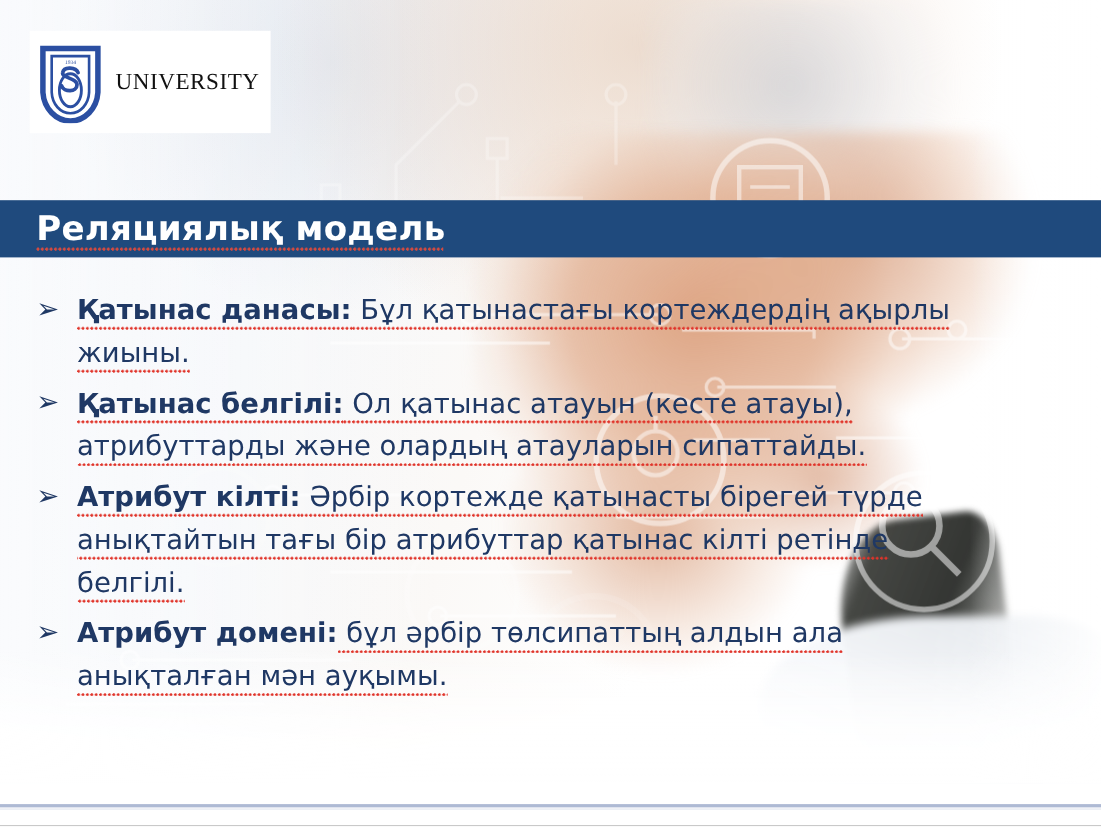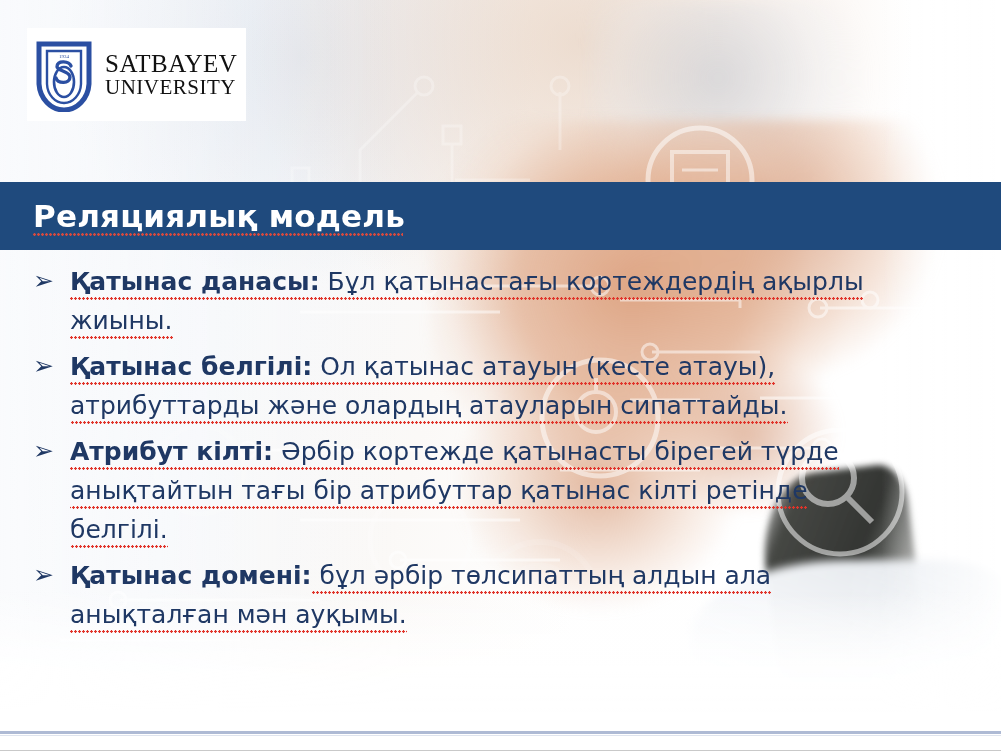--- a/index.html
+++ b/index.html
@@ -117,21 +117,21 @@
     line-height: 1.03;
     letter-spacing: 0.5px;
   }
   .logo-words .l1 { font-size: 25px; }
   .logo-words .l2 { font-size: 21px; }
 
   
   .title-banner {
     position: absolute;
     left: 0; top: 182px;
-    width: 1001px; height: 68px;
+    width: 1001px; height: 52px;
     background: #1F4A7D;
     display: flex;
     align-items: center;
   }
   .title-text {
     margin-left: 33px;
     color: #ffffff;
     font-size: 31px;
     font-weight: bold;
     letter-spacing: 0.2px;
@@ -310,21 +310,20 @@
 
   <div class="logo-box">
     <svg class="logo-mark" viewBox="0 0 58 74">
       <path d="M4 6 h50 v40 a25 28 0 0 1 -25 26 a25 28 0 0 1 -25 -26 z" fill="none" stroke="#2B4FA2" stroke-width="5"></path>
       <path d="M12 13 h34 v33 a17 20 0 0 1 -17 19 a17 20 0 0 1 -17 -19 z" fill="none" stroke="#2B4FA2" stroke-width="2.4"></path>
       <text x="29" y="20" font-size="5" fill="#2B4FA2" text-anchor="middle" font-family="'Liberation Serif', serif">1934</text>
       <path d="M36 28 c-2 -5 -13 -6 -14 0 c-1 5 13 5 13 11 c0 7 -12 7 -14 1" fill="none" stroke="#2B4FA2" stroke-width="3.4" stroke-linecap="round"></path>
       <ellipse cx="29" cy="44" rx="10" ry="15" fill="none" stroke="#2B4FA2" stroke-width="2.6"></ellipse>
     </svg>
     <div class="logo-words">
-      <div class="l1">SATBAYEV</div>
       <div class="l2">UNIVERSITY</div>
     </div>
   </div>
 
   <div class="title-banner">
     <span class="title-text">Реляциялық модель</span>
   </div>
 
   <div class="content">
 
@@ -338,21 +337,21 @@
       <span class="bullet-body"><span class="b-term sq">Қатынас белгілі:</span><span class="sq"> Ол қатынас атауын (кесте атауы), атрибуттарды және олардың атауларын сипаттайды.</span></span>
     </div>
 
     <div class="bullet">
       <span class="bullet-marker">➢</span>
       <span class="bullet-body"><span class="b-term sq">Атрибут кілті:</span><span class="sq"> Әрбір кортежде қатынасты бірегей түрде анықтайтын тағы бір атрибуттар қатынас кілті ретінде белгілі.</span></span>
     </div>
 
     <div class="bullet">
       <span class="bullet-marker">➢</span>
-      <span class="bullet-body"><span class="b-term">Қатынас домені:</span><span class="sq"> бұл әрбір төлсипаттың алдын ала анықталған мән ауқымы.</span></span>
+      <span class="bullet-body"><span class="b-term">Атрибут домені:</span><span class="sq"> бұл әрбір төлсипаттың алдын ала анықталған мән ауқымы.</span></span>
     </div>
 
   </div>
 
   <div class="footer-area"></div>
   <div class="footer-rule"></div>
   <div class="footer-rule2"></div>
   <div class="footer-rule3"></div>
 
 </div>

